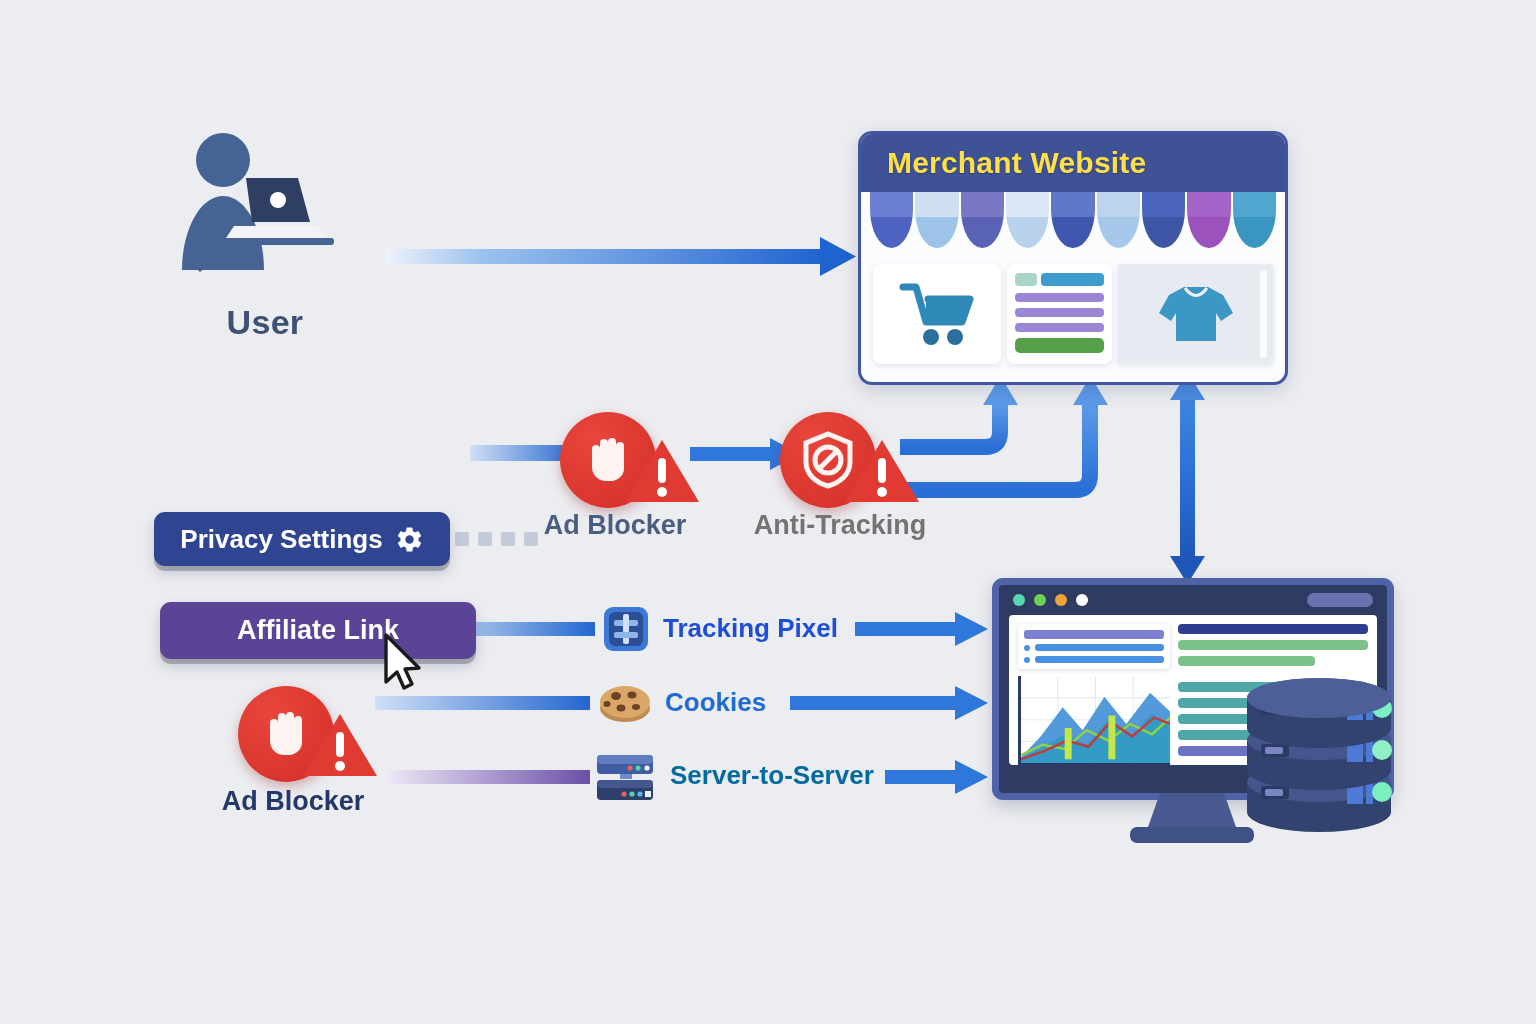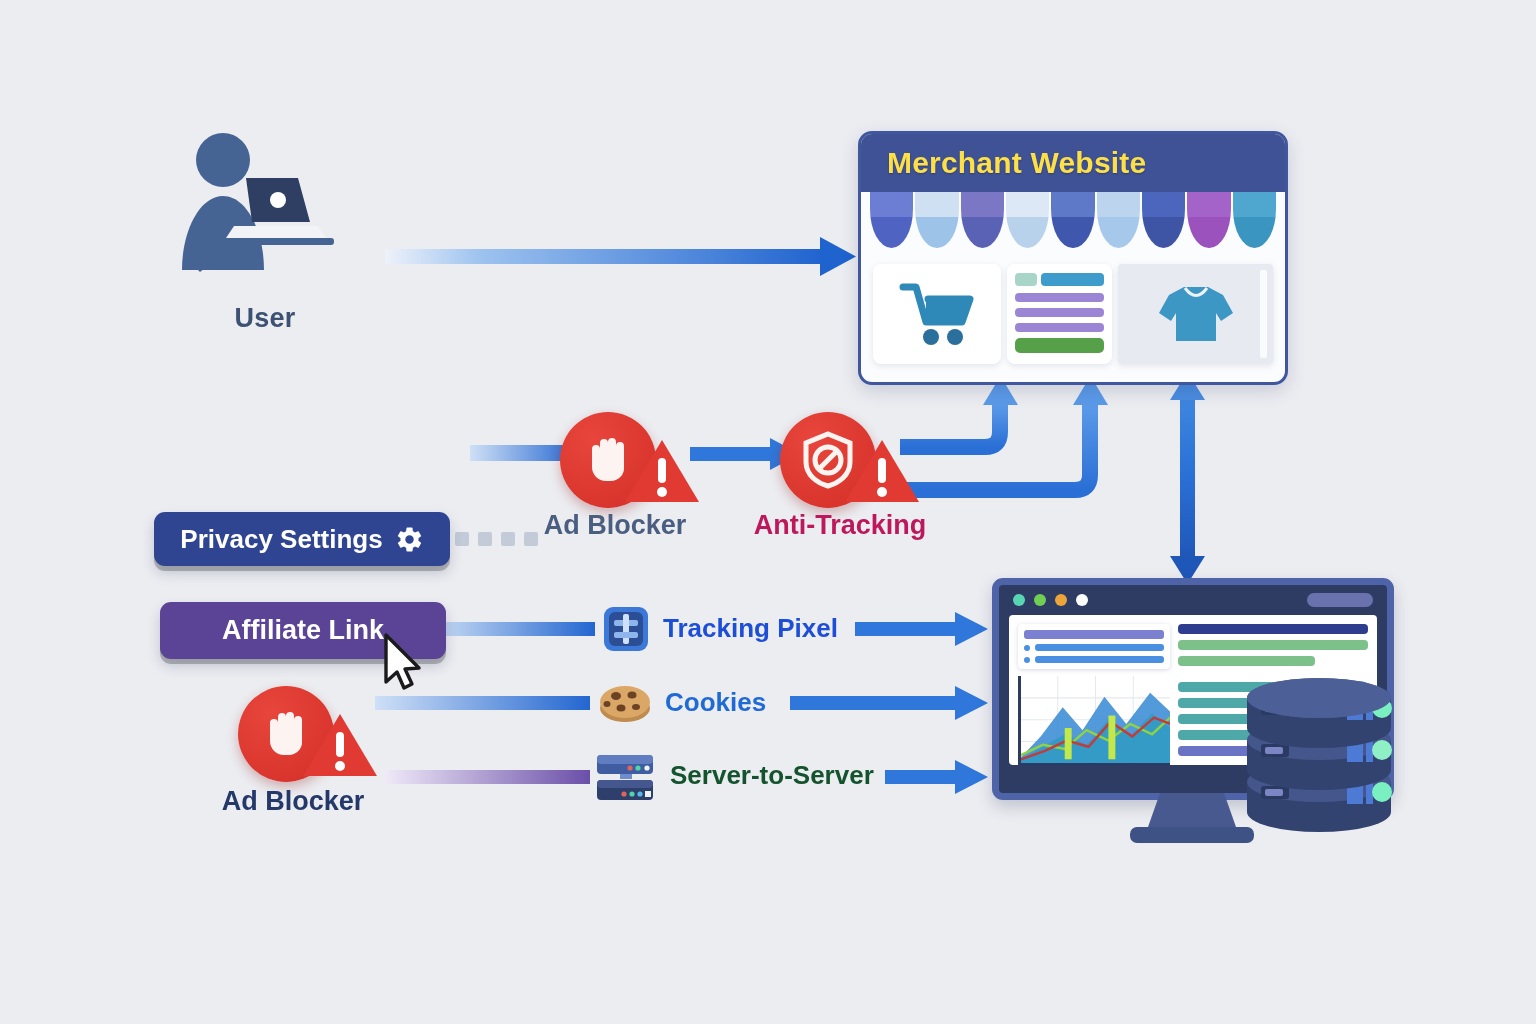--- a/index.html
+++ b/index.html
@@ -17,21 +17,21 @@
   .node-label{
     font-weight:bold;
     color:#3d5272;
     text-align:center;
     white-space:nowrap;
   }
 
   
   #user-group{left:160px;top:130px;width:210px;height:210px;}
   #user-figure{position:absolute;left:0;top:0;width:200px;height:160px;}
-  #user-label{left:160px;top:303px;width:210px;font-size:27px;letter-spacing:.3px;}
+  #user-label{left:160px;top:303px;width:210px;font-size:34px;letter-spacing:.3px;}
 
   
   #merchant{
     left:858px;top:131px;width:424px;height:248px;
     background:#fbfcfe;
     border:3px solid #4057a0;
     border-radius:14px;
     box-shadow:0 6px 18px rgba(40,55,100,.18);
     overflow:hidden;
   }
@@ -87,36 +87,36 @@
   }
 
   
   .pill{
     display:flex;align-items:center;justify-content:center;gap:12px;
     border-radius:11px;color:#fff;font-weight:bold;
     box-shadow:0 5px 0 rgba(0,0,0,.22),0 7px 13px rgba(40,50,90,.22);
     cursor:pointer;
   }
   #privacy-pill{left:154px;top:512px;width:296px;height:54px;background:#2f4592;font-size:26px;}
-  #affiliate-pill{left:160px;top:602px;width:286px;height:57px;background:#5b4496;font-size:27px;}
+  #affiliate-pill{left:160px;top:602px;width:316px;height:57px;background:#5b4496;font-size:27px;}
 
   
   .blk-wrap{width:150px;height:110px;}
   .blk-circle{
     position:absolute;left:0;top:0;width:96px;height:96px;border-radius:50%;
     background:radial-gradient(circle at 34% 28%,#e8453c,#d32f28);
     box-shadow:0 5px 12px rgba(140,25,25,.3);
     display:flex;align-items:center;justify-content:center;
   }
   .blk-warn{position:absolute;left:62px;top:22px;width:80px;height:72px;}
 
   #adblocker1{left:560px;top:412px;}
   #adblocker1-label{left:500px;top:510px;width:230px;font-size:27px;color:#4a5e80;}
   #antitracking{left:780px;top:412px;}
-  #antitracking-label{left:725px;top:510px;width:230px;font-size:27px;color:#be185d;}
+  #antitracking-label{left:725px;top:510px;width:230px;font-size:27px;color:#737373;}
   #adblocker2{left:238px;top:686px;}
   #adblocker2-label{left:178px;top:786px;width:230px;font-size:27px;color:#24386a;}
 
   
   .method-icon{position:absolute;width:46px;height:46px;}
   .method-label{position:absolute;font-size:26px;font-weight:bold;white-space:nowrap;}
 
   
   #tracksys{left:992px;top:578px;width:410px;height:270px;}
   #monitor{
@@ -384,21 +384,21 @@
     <circle cx="44" cy="16" r="2.6" fill="#4fd6a8"></circle>
     <circle cx="53" cy="16" r="2.6" fill="#eef3fa"></circle>
     <rect x="26" y="22" width="12" height="5" fill="#6f8cce"></rect>
     <rect x="3" y="28" width="56" height="20" rx="4" fill="#2e3f6b"></rect>
     <rect x="3" y="28" width="56" height="8" rx="4" fill="#44588f"></rect>
     <circle cx="30" cy="42" r="2.6" fill="#e0635e"></circle>
     <circle cx="38" cy="42" r="2.6" fill="#4fd6a8"></circle>
     <circle cx="46" cy="42" r="2.6" fill="#56b7e8"></circle>
     <rect x="51" y="39" width="6" height="6" fill="#eef3fa"></rect>
   </svg>
-  <div class="method-label" style="left:670px;top:760px;color:#14532d;">Server-to-Server</div>
+  <div class="method-label" style="left:670px;top:760px;color:#0369a1;">Server-to-Server</div>
 
   <div class="abs" id="tracksys">
     <div id="monitor">
       <div id="mon-bar">
         <div class="mdot" style="background:#58d6b4"></div>
         <div class="mdot" style="background:#6fcf52"></div>
         <div class="mdot" style="background:#eda43a"></div>
         <div class="mdot" style="background:#ffffff"></div>
         <div id="mon-pill"></div>
       </div>

